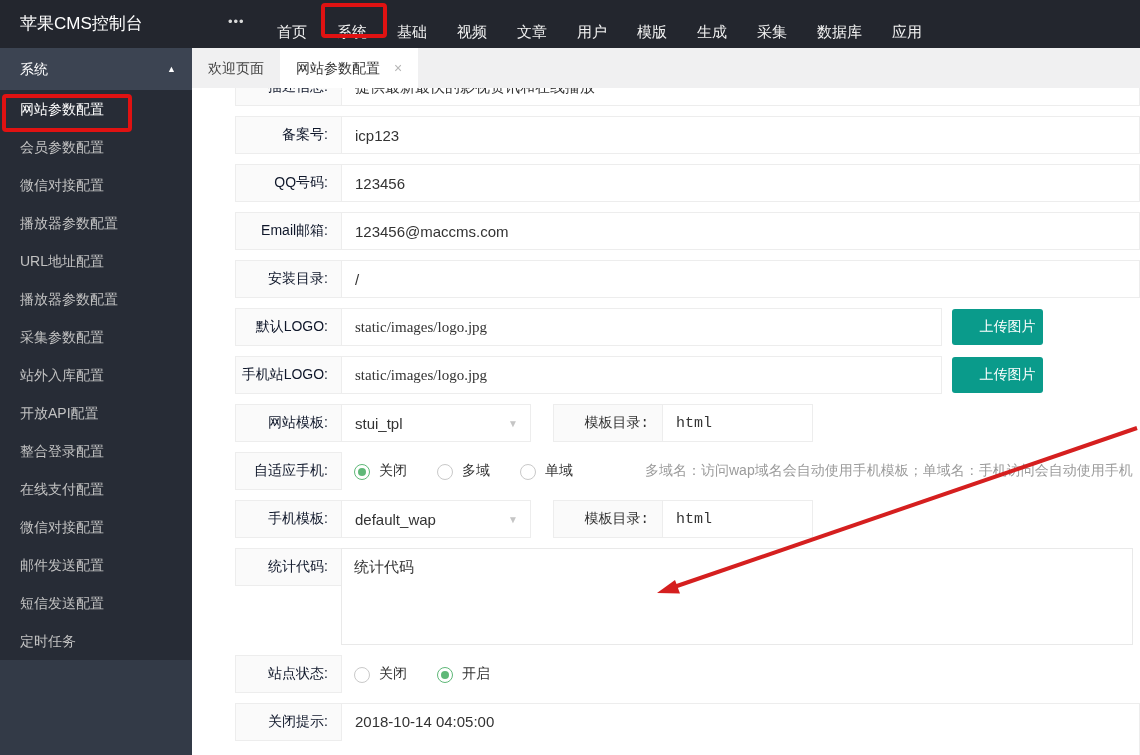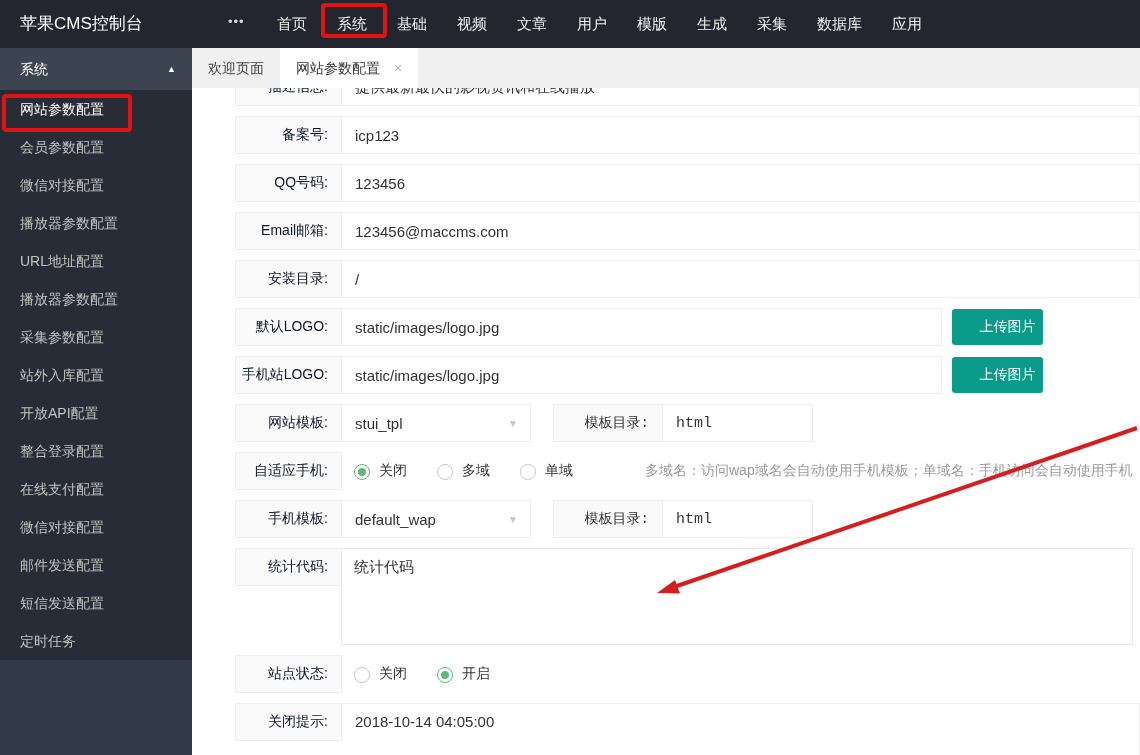--- a/index.html
+++ b/index.html
@@ -6,21 +6,21 @@
   html,body { width: 1140px; height: 755px; }
   body {
     position: relative; overflow: hidden; background: #fff;
     font-family: "Liberation Sans", "DejaVu Sans", sans-serif;
     color: #333;
   }
   
   .topbar { position: absolute; left:0; top:0; width:1140px; height:48px; background:#23262E; z-index:1; }
   .brand { position:absolute; left:20px; top:0; line-height:48px; font-size:17px; color:#fff; white-space:nowrap; }
   .dots  { position:absolute; left:228px; top:-2px; line-height:48px; font-size:13px; color:#d8d8d8; letter-spacing:1px; }
-  .topnav { position:absolute; left:262px; top:0; height:60px; display:flex; }
+  .topnav { position:absolute; left:262px; top:8px; height:60px; display:flex; }
   .topnav .titem { position:relative; padding:0 15px; line-height:48px; font-size:15px; color:#f2f2f2; cursor:pointer; white-space:nowrap; }
   .topnav .titem.active::after { content:""; position:absolute; left:4px; right:4px; bottom:0; height:5px; background:#5FB878; }
   
   .sidebar { position:absolute; left:0; top:48px; width:192px; height:707px; background:#333A47; z-index:1; }
   .side-header { height:42px; background:#3C4452; color:#fff; font-size:14px; line-height:42px; padding-left:20px; position:relative; cursor:pointer; }
   .side-caret { position:absolute; right:16px; top:0; line-height:42px; font-size:9px; color:#fff; }
   .side-menu { background:#272C36; }
   .sitem { height:38px; line-height:38px; padding-left:20px; font-size:14px; color:#C2C2C2; cursor:pointer; white-space:nowrap; }
   .sitem.active { color:#fff; }
   
@@ -32,21 +32,21 @@
   .content { position:absolute; left:192px; top:88px; right:0; bottom:0; background:#fff; overflow:hidden; padding-left:43px; }
   .form { margin-top:-20px; }
   .frow { display:flex; margin-bottom:10px; align-items:stretch; }
   .fl { width:107px; min-width:107px; height:38px; background:#FAFAFA; border:1px solid #EDEDED;
         display:flex; align-items:center; justify-content:flex-end; padding-right:13px;
         font-size:14px; color:#0f172a; white-space:nowrap; }
   .fl.self-top { align-self:flex-start; }
   .fi { height:38px; border:1px solid #EDEDED; border-left:none; display:flex; align-items:center;
         padding-left:13px; font-size:15px; color:#333; background:#fff; white-space:nowrap; }
   .fi.full { flex:1; }
-  .fi.w600 { width:600px; }
+  .fi.w600 { width:600px;font-family:Liberation Serif, serif; }
   .fi.w189 { width:189px; position:relative; }
   .fi.w150 { width:150px; }
   .fi.bare { border:none; background:transparent; padding-left:12px; }
   .caret-down { position:absolute; right:12px; top:13px; font-size:10px; color:#C5C5C5; }
   .grp { display:flex; margin-left:22px;font-family:Liberation Mono, monospace; }
   .fl2 { width:110px; min-width:110px; height:38px; background:#FAFAFA; border:1px solid #EDEDED;
          display:flex; align-items:center; justify-content:flex-end; padding-right:13px; font-size:14px; }
   .btn-upload { margin-left:10px; align-self:center; width:91px; height:36px; background:#0A9B8B;
                 color:#fff; font-size:14px; border:none; border-radius:3px; cursor:pointer;padding-left:20px; }
   .radio { display:flex; align-items:flex-end; margin-right:30px; cursor:pointer; }

